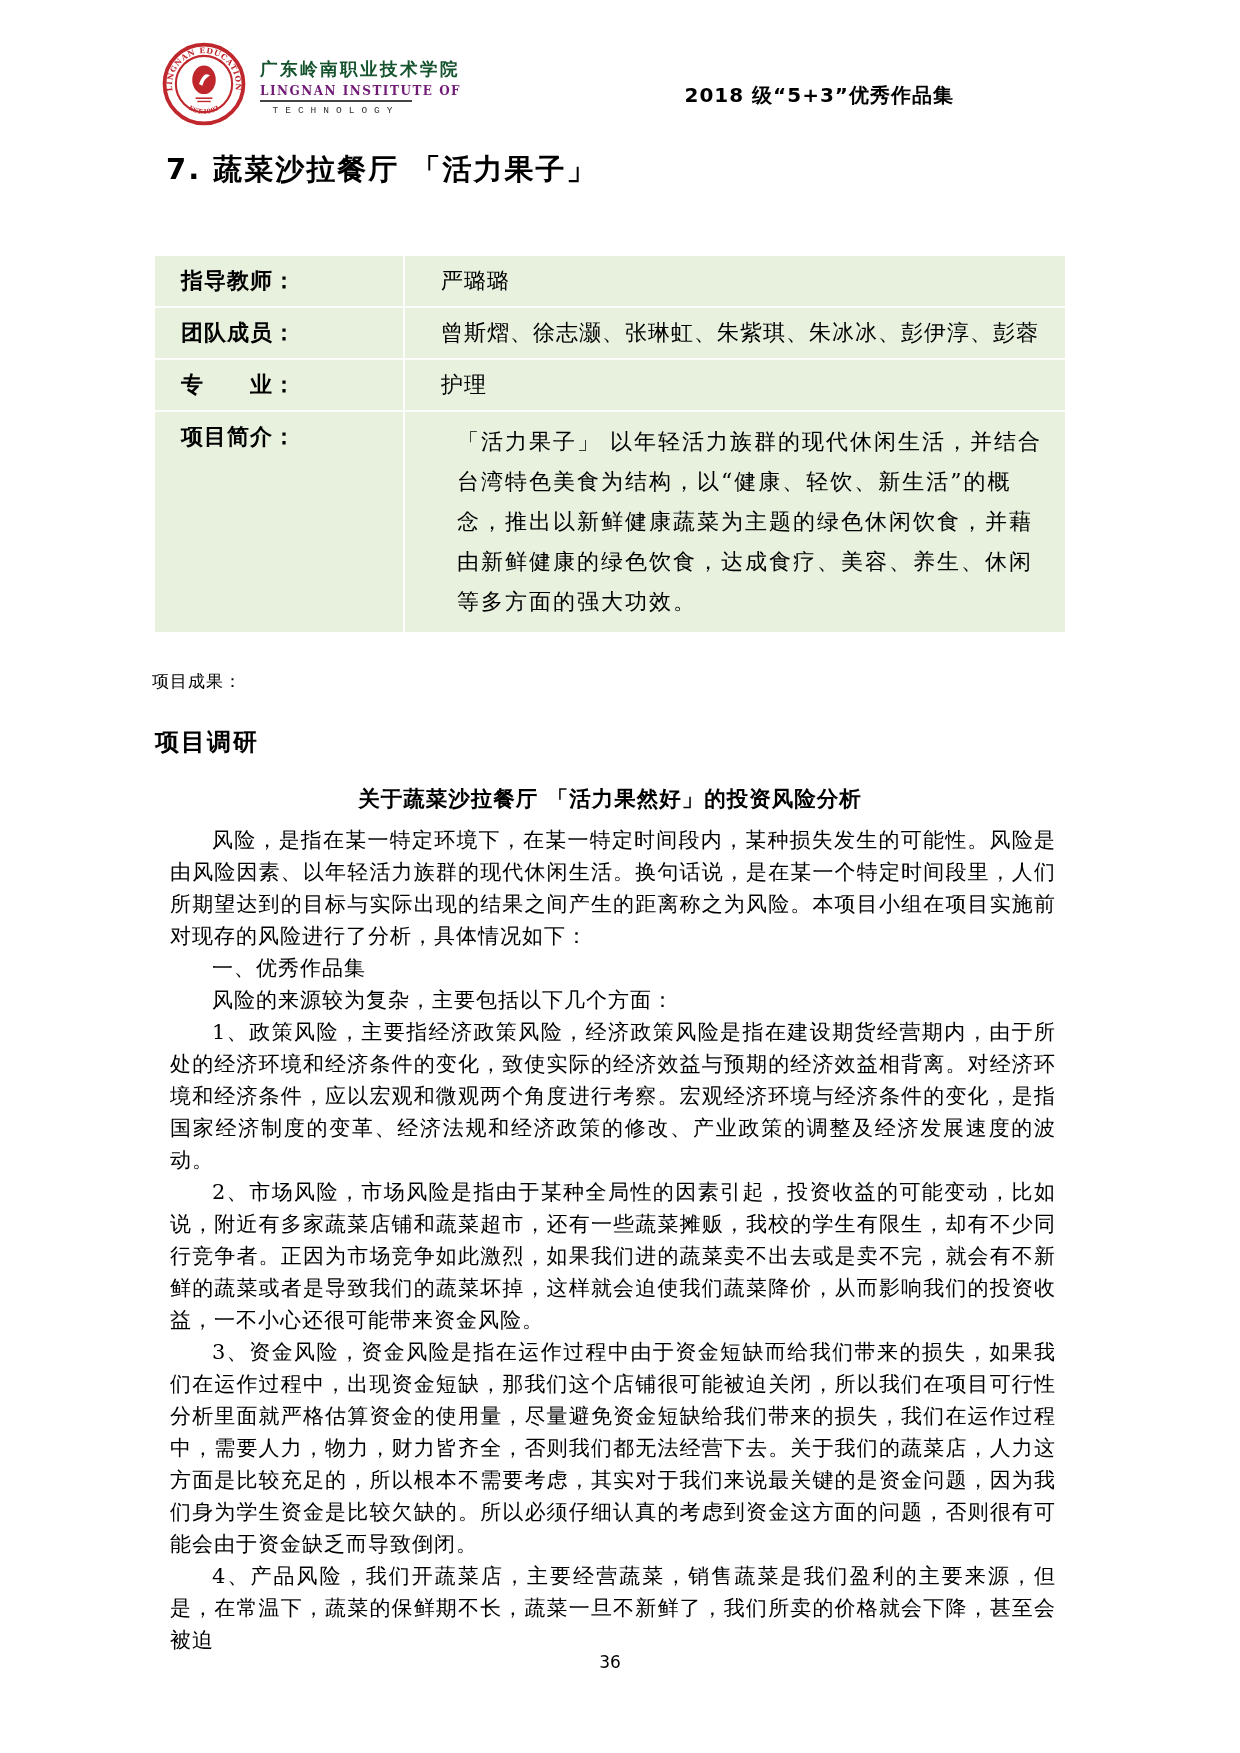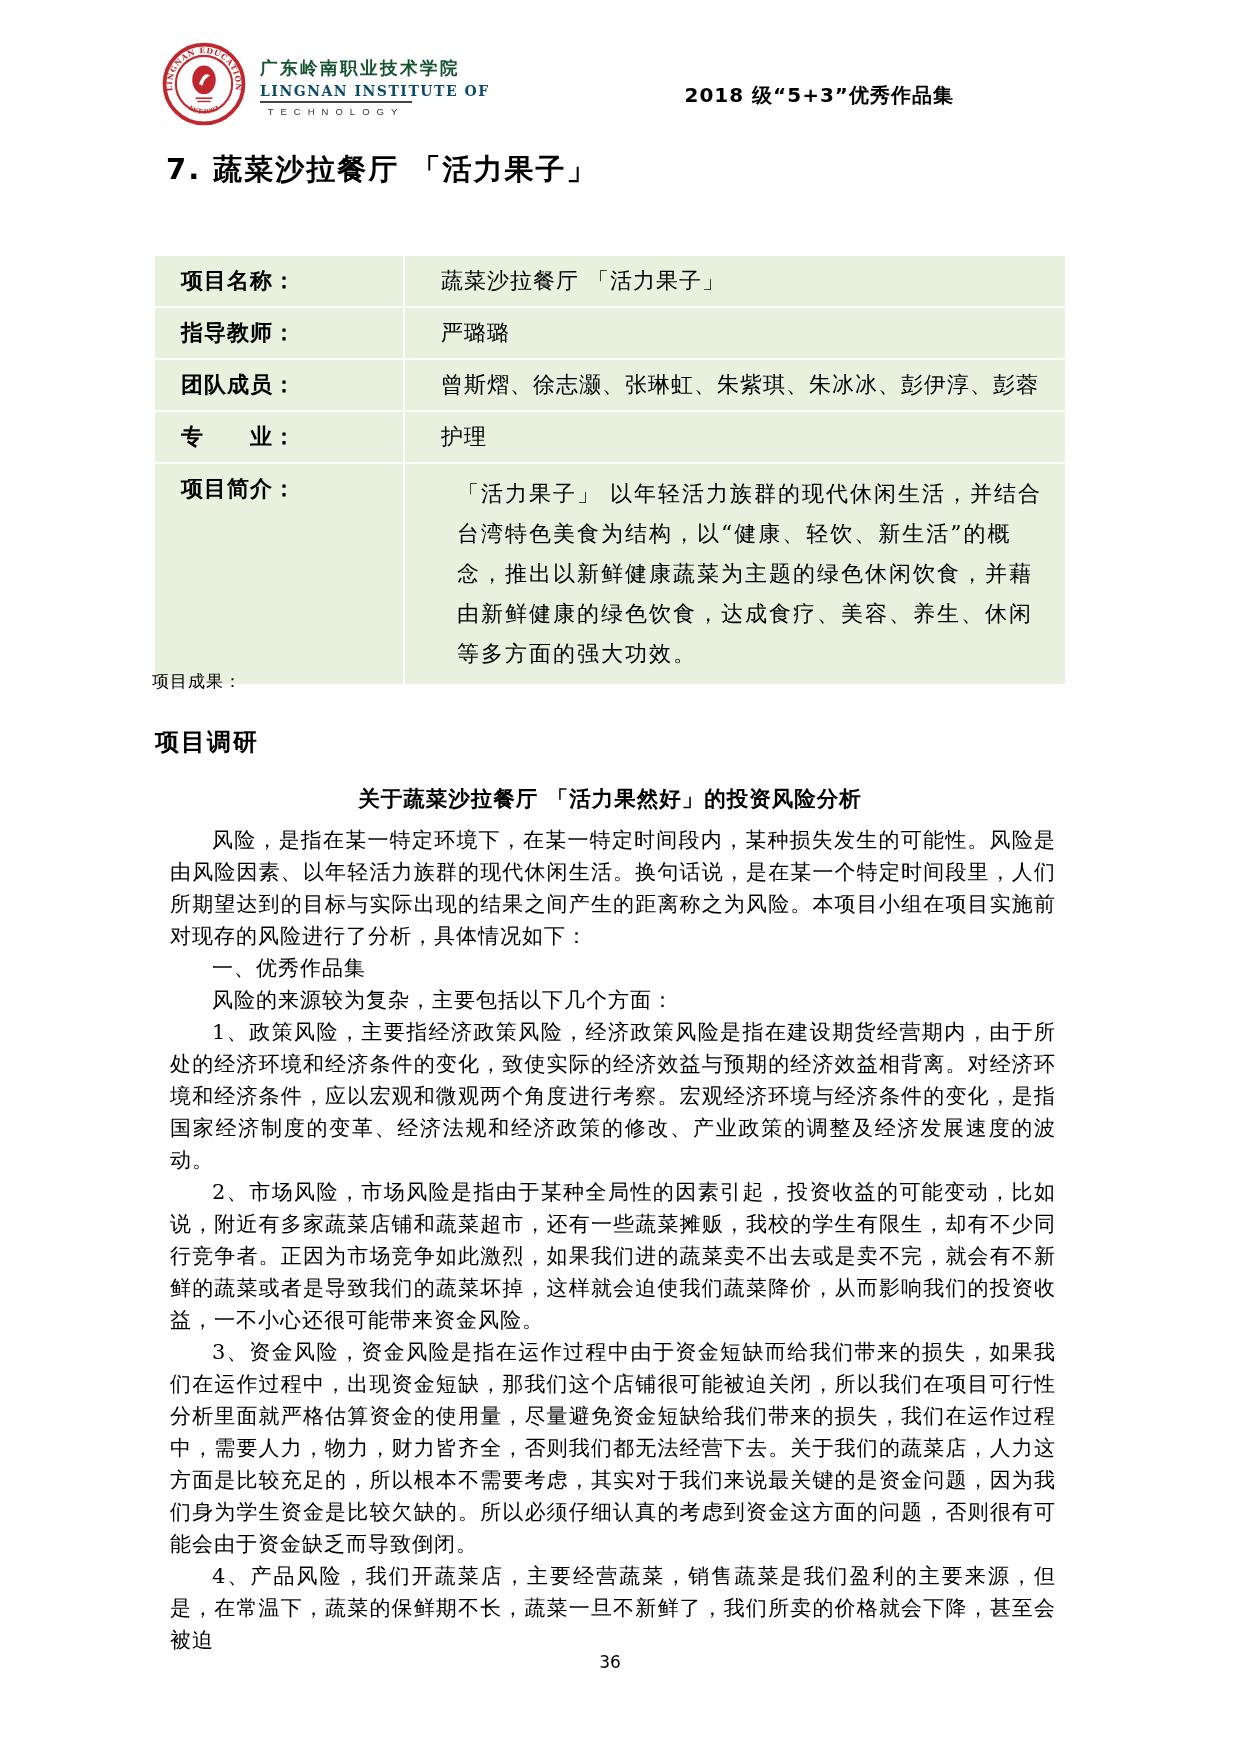--- a/index.html
+++ b/index.html
@@ -17,27 +17,27 @@
   
   .header { position: absolute; top: 0; left: 0; right: 0; height: 140px; }
   .logo-group { position: absolute; left: 162px; top: 42px; display: flex; align-items: center; }
   .seal { width: 84px; height: 84px; flex: 0 0 auto; }
   .logo-text { margin-left: 14px; padding-top: 4px; }
   .logo-cn {
     font-size: 17.5px; font-weight: bold; letter-spacing: 2.5px;
     color: #14532d; font-family: "DejaVu Sans", sans-serif;
   }
   .logo-en1 {
-    font-size: 14px; font-weight: bold; letter-spacing: 1.5px; margin-top: 3px;
-    color: #0c4a6e; font-family: "DejaVu Serif", serif;
+    font-size: 12px; font-weight: bold; letter-spacing: 1.5px; margin-top: 3px;
+    color: #701a75; font-family: "DejaVu Serif", serif;
   }
   .logo-divider { height: 2px; background: #444; margin-top: 2px; width: 152px; }
   .logo-en2 {
     font-size: 9.5px; letter-spacing: 7px; margin-top: 3px; color: #333;
-    font-family: Liberation Sans, sans-serif; text-align: center; width: 152px;
+    font-family: Liberation Mono, monospace; text-align: center; width: 152px;
   }
   .collection-title {
     position: absolute; top: 82px; right: 286px;
     font-size: 20px; font-weight: bold; letter-spacing: 1px;
   }
   
   .page-title {
     position: absolute; left: 166px; top: 150px;
     font-size: 29px; font-weight: bold; letter-spacing: 2px; text-align: center;
   }
@@ -119,24 +119,20 @@
         <div class="logo-en2">TECHNOLOGY</div>
       </div>
     </div>
     <div class="collection-title">2018 级“5+3”优秀作品集</div>
   </div>
 
   <h1 class="page-title">7. 蔬菜沙拉餐厅 「活力果子」</h1>
 
   <div class="info-table">
     <div class="info-row">
-      <div class="info-label">项目名称：</div>
-      <div class="info-value">蔬菜沙拉餐厅 「活力果子」</div>
-    </div>
-    <div class="info-row">
       <div class="info-label">指导教师：</div>
       <div class="info-value">严璐璐</div>
     </div>
     <div class="info-row">
       <div class="info-label">团队成员：</div>
       <div class="info-value">曾斯熠、徐志灏、张琳虹、朱紫琪、朱冰冰、彭伊淳、彭蓉</div>
     </div>
     <div class="info-row">
       <div class="info-label">专　　业：</div>
       <div class="info-value">护理</div>

